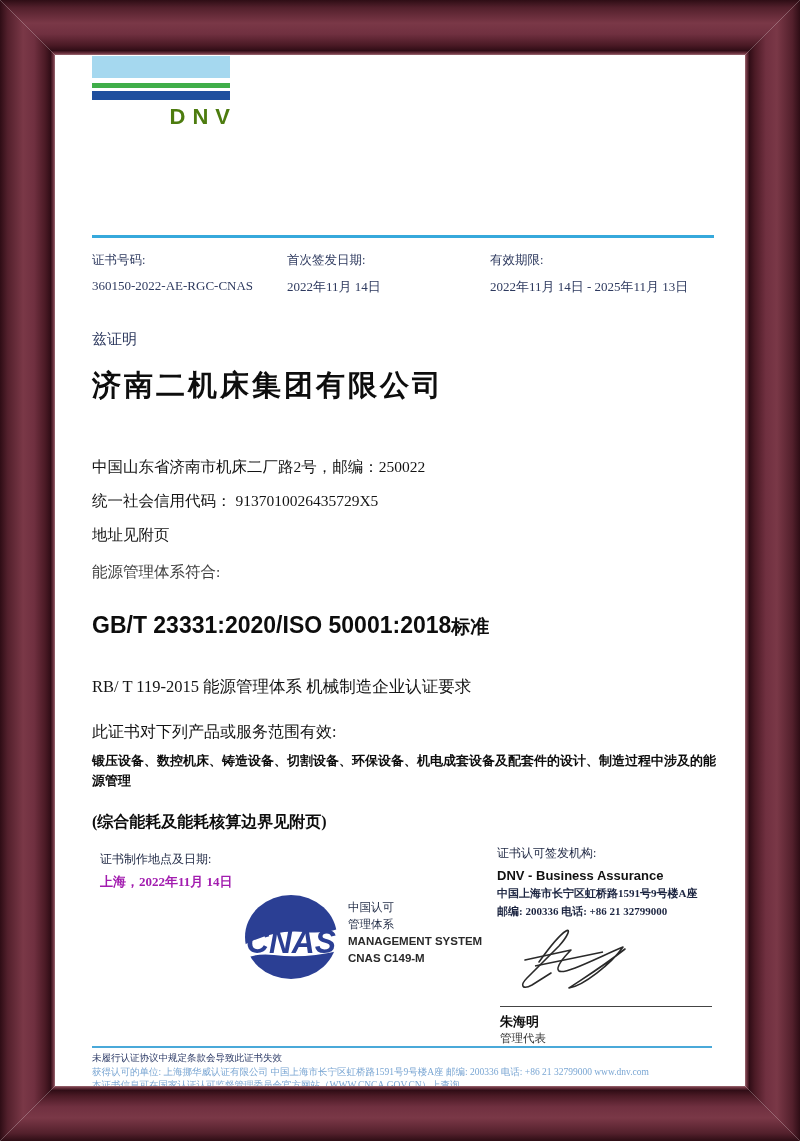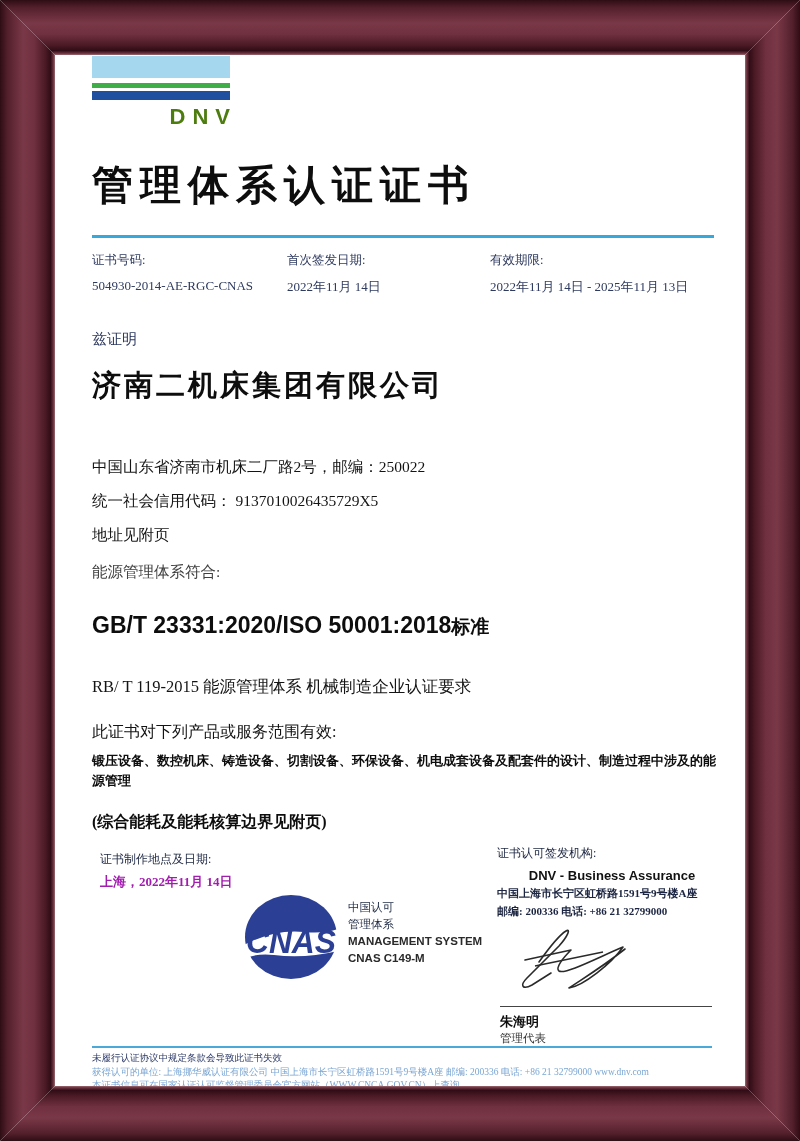--- a/index.html
+++ b/index.html
@@ -53,21 +53,21 @@
   
   .issue{left:100px;top:851px;font-size:12px;color:#1c2541;}
   .issue .place{display:block;margin-top:5px;font-weight:bold;font-size:13px;color:#a21caf;}
   
   .cnas{left:244px;top:893px;display:flex;align-items:flex-start;}
   .cnas-text{margin-left:10px;margin-top:6px;font-size:11.5px;color:#1f2a44;line-height:17px;}
   .cnas-text .en{font-family:"Liberation Sans",sans-serif;font-weight:bold;color:#2a2a2a;}
   
   .issuer{left:497px;top:845px;width:230px;color:#1c2541;}
   .issuer .lbl{font-size:12px;display:block;margin-bottom:6px;}
-  .issuer .name{display:block;font-family:"Liberation Sans",sans-serif;font-weight:bold;font-size:13px;color:#111;text-align:center;}
+  .issuer .name{display:block;font-family:"Liberation Sans",sans-serif;font-weight:bold;font-size:13px;color:#111;}
   .issuer .line{display:block;font-size:11px;font-weight:bold;color:#1c2541;margin-top:3px;}
   
   .sig-svg{left:505px;top:922px;}
   .sig-rule{left:500px;top:1006px;width:212px;height:1px;background:#444;}
   .signer-name{left:500px;top:1013px;font-size:13px;font-weight:bold;color:#0d0d0d;}
   .signer-title{left:500px;top:1031px;font-size:11.5px;color:#333;text-align:right;}
   
   .rule-2{left:92px;top:1046px;width:620px;height:2px;background:#4aa9d9;}
   .footer{left:92px;top:1052px;width:630px;line-height:13.5px;}
   .footer .f1{font-size:9.5px;color:#2c3a66;}
@@ -85,26 +85,25 @@
     <div class="frame-side frame-right"></div>
   </div>
 
   <div class="abs dnv-logo">
     <div class="dnv-bar-light"></div>
     <div class="dnv-bar-green"></div>
     <div class="dnv-bar-navy"></div>
     <div class="dnv-word">DNV</div>
   </div>
 
-  <div class="abs title">管理体系认证证书</div>
   <div class="abs rule-1"></div>
 
   <div class="abs meta meta-1">
     <span class="lbl">证书号码:</span>
-    <span class="val">504930-2014-AE-RGC-CNAS</span>
+    <span class="val">360150-2022-AE-RGC-CNAS</span>
   </div>
   <div class="abs meta meta-2">
     <span class="lbl">首次签发日期:</span>
     <span class="val">2022年11月 14日</span>
   </div>
   <div class="abs meta meta-3">
     <span class="lbl">有效期限:</span>
     <span class="val">2022年11月 14日 - 2025年11月 13日</span>
   </div>
 

